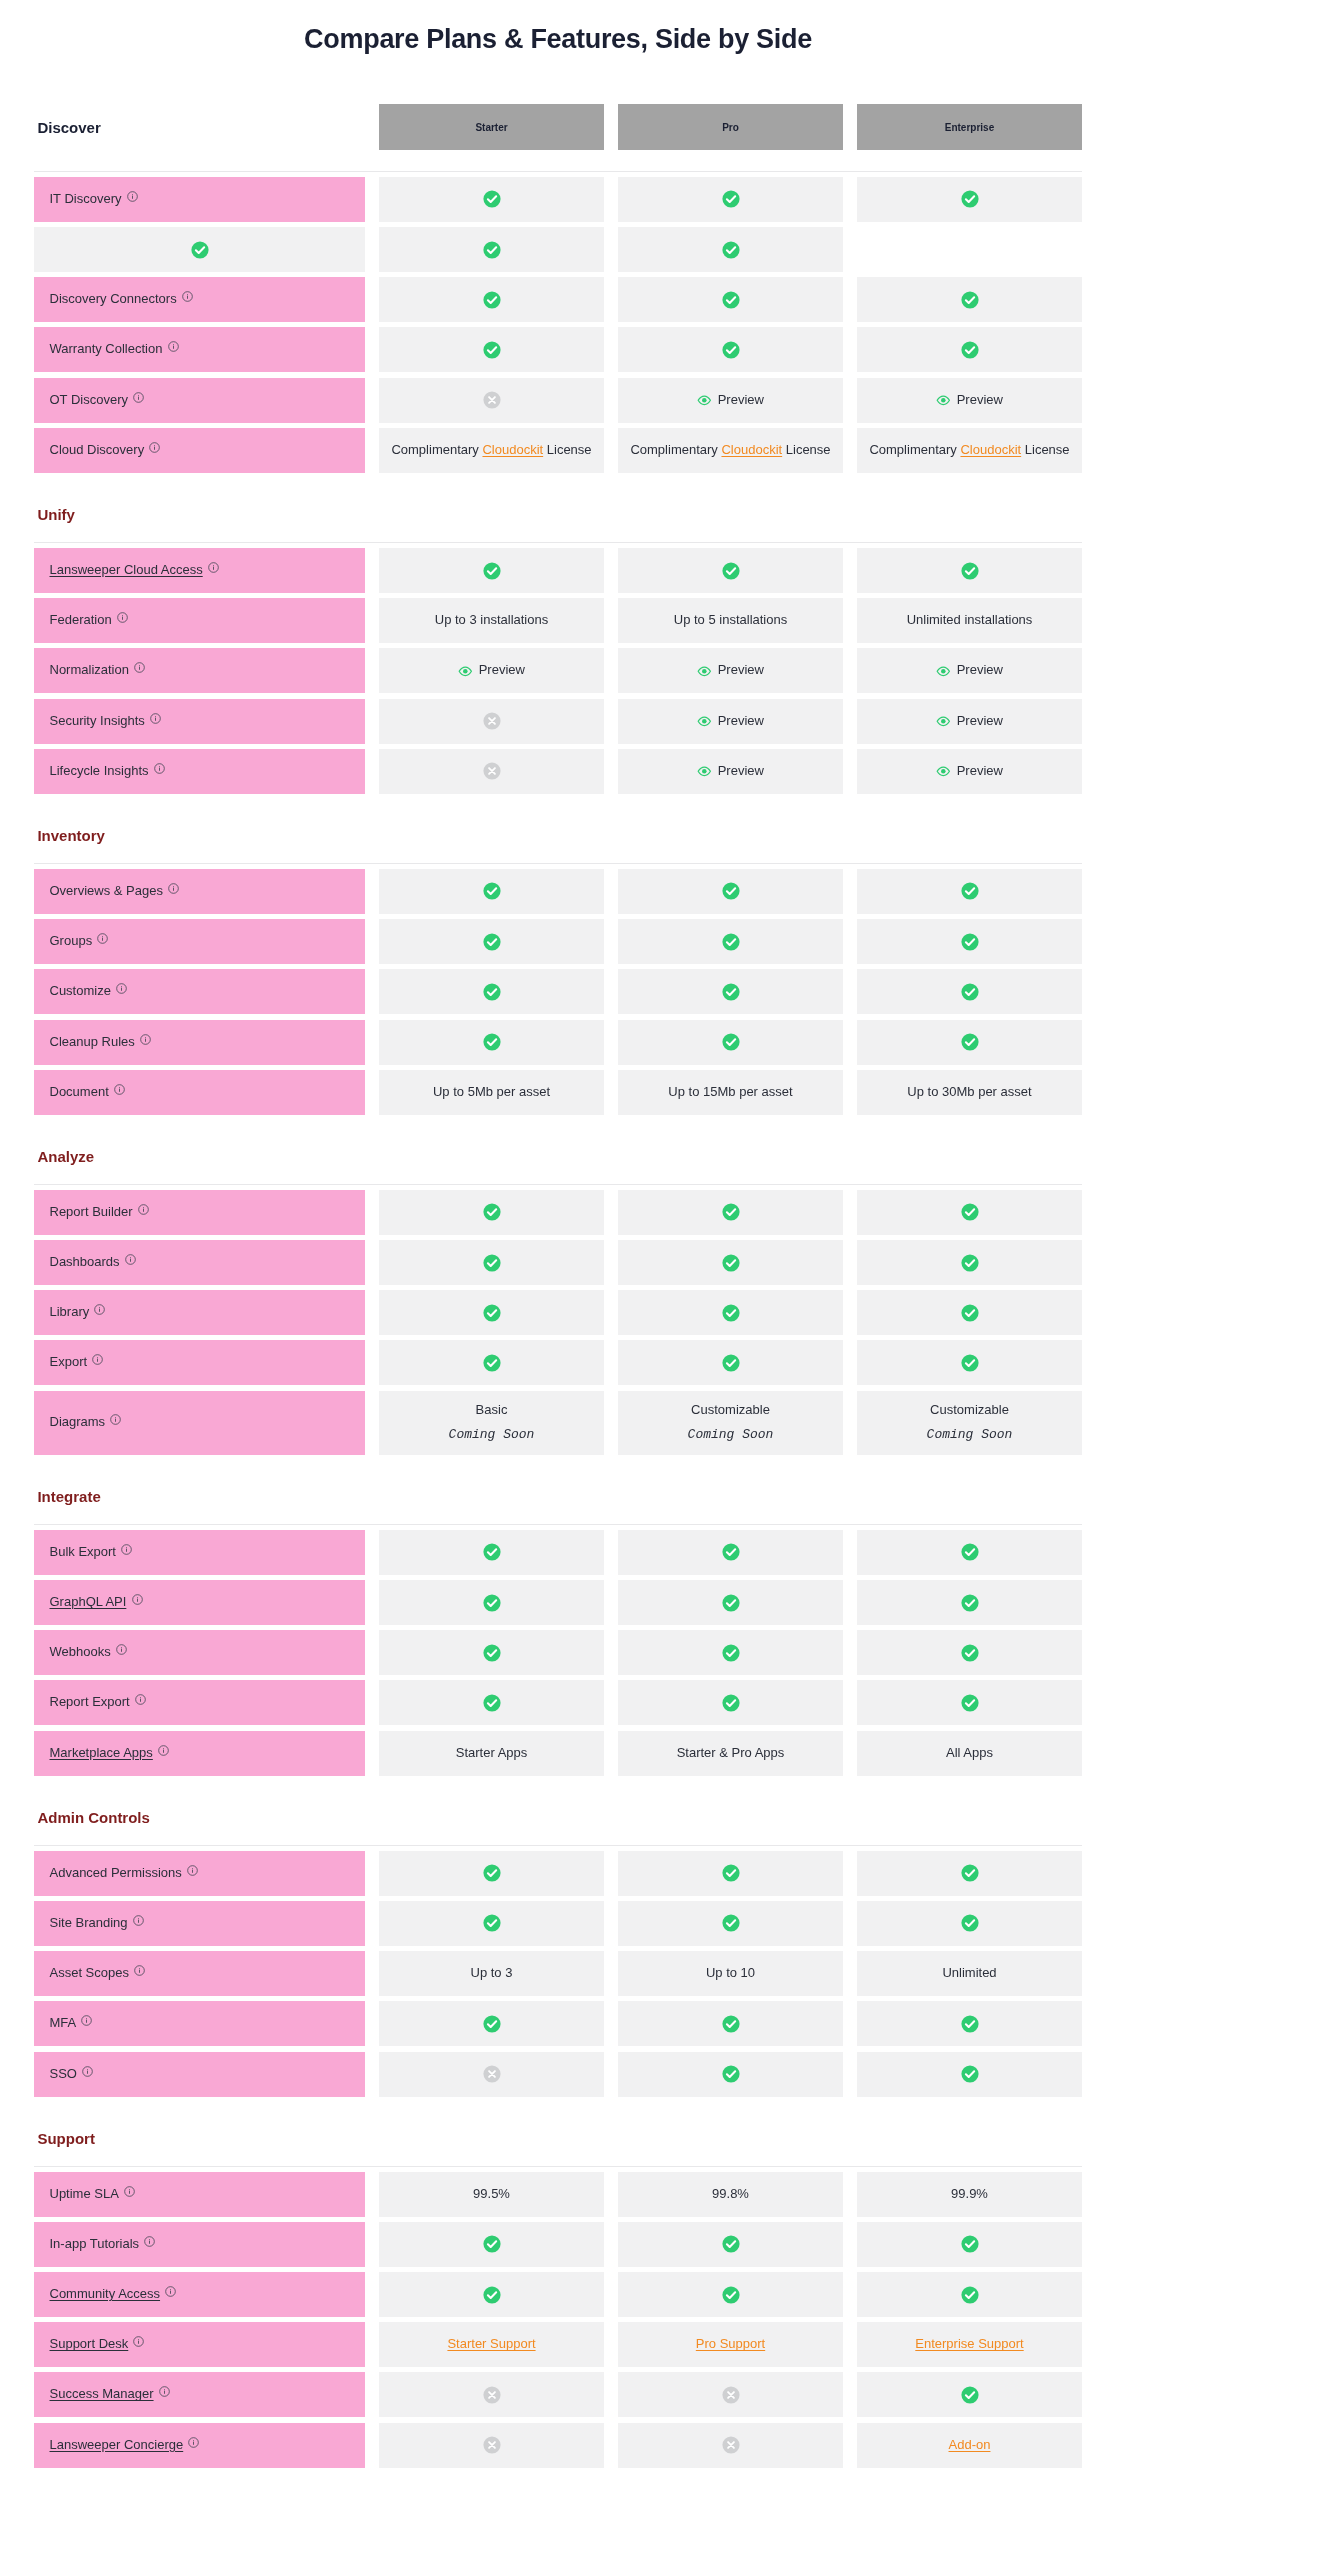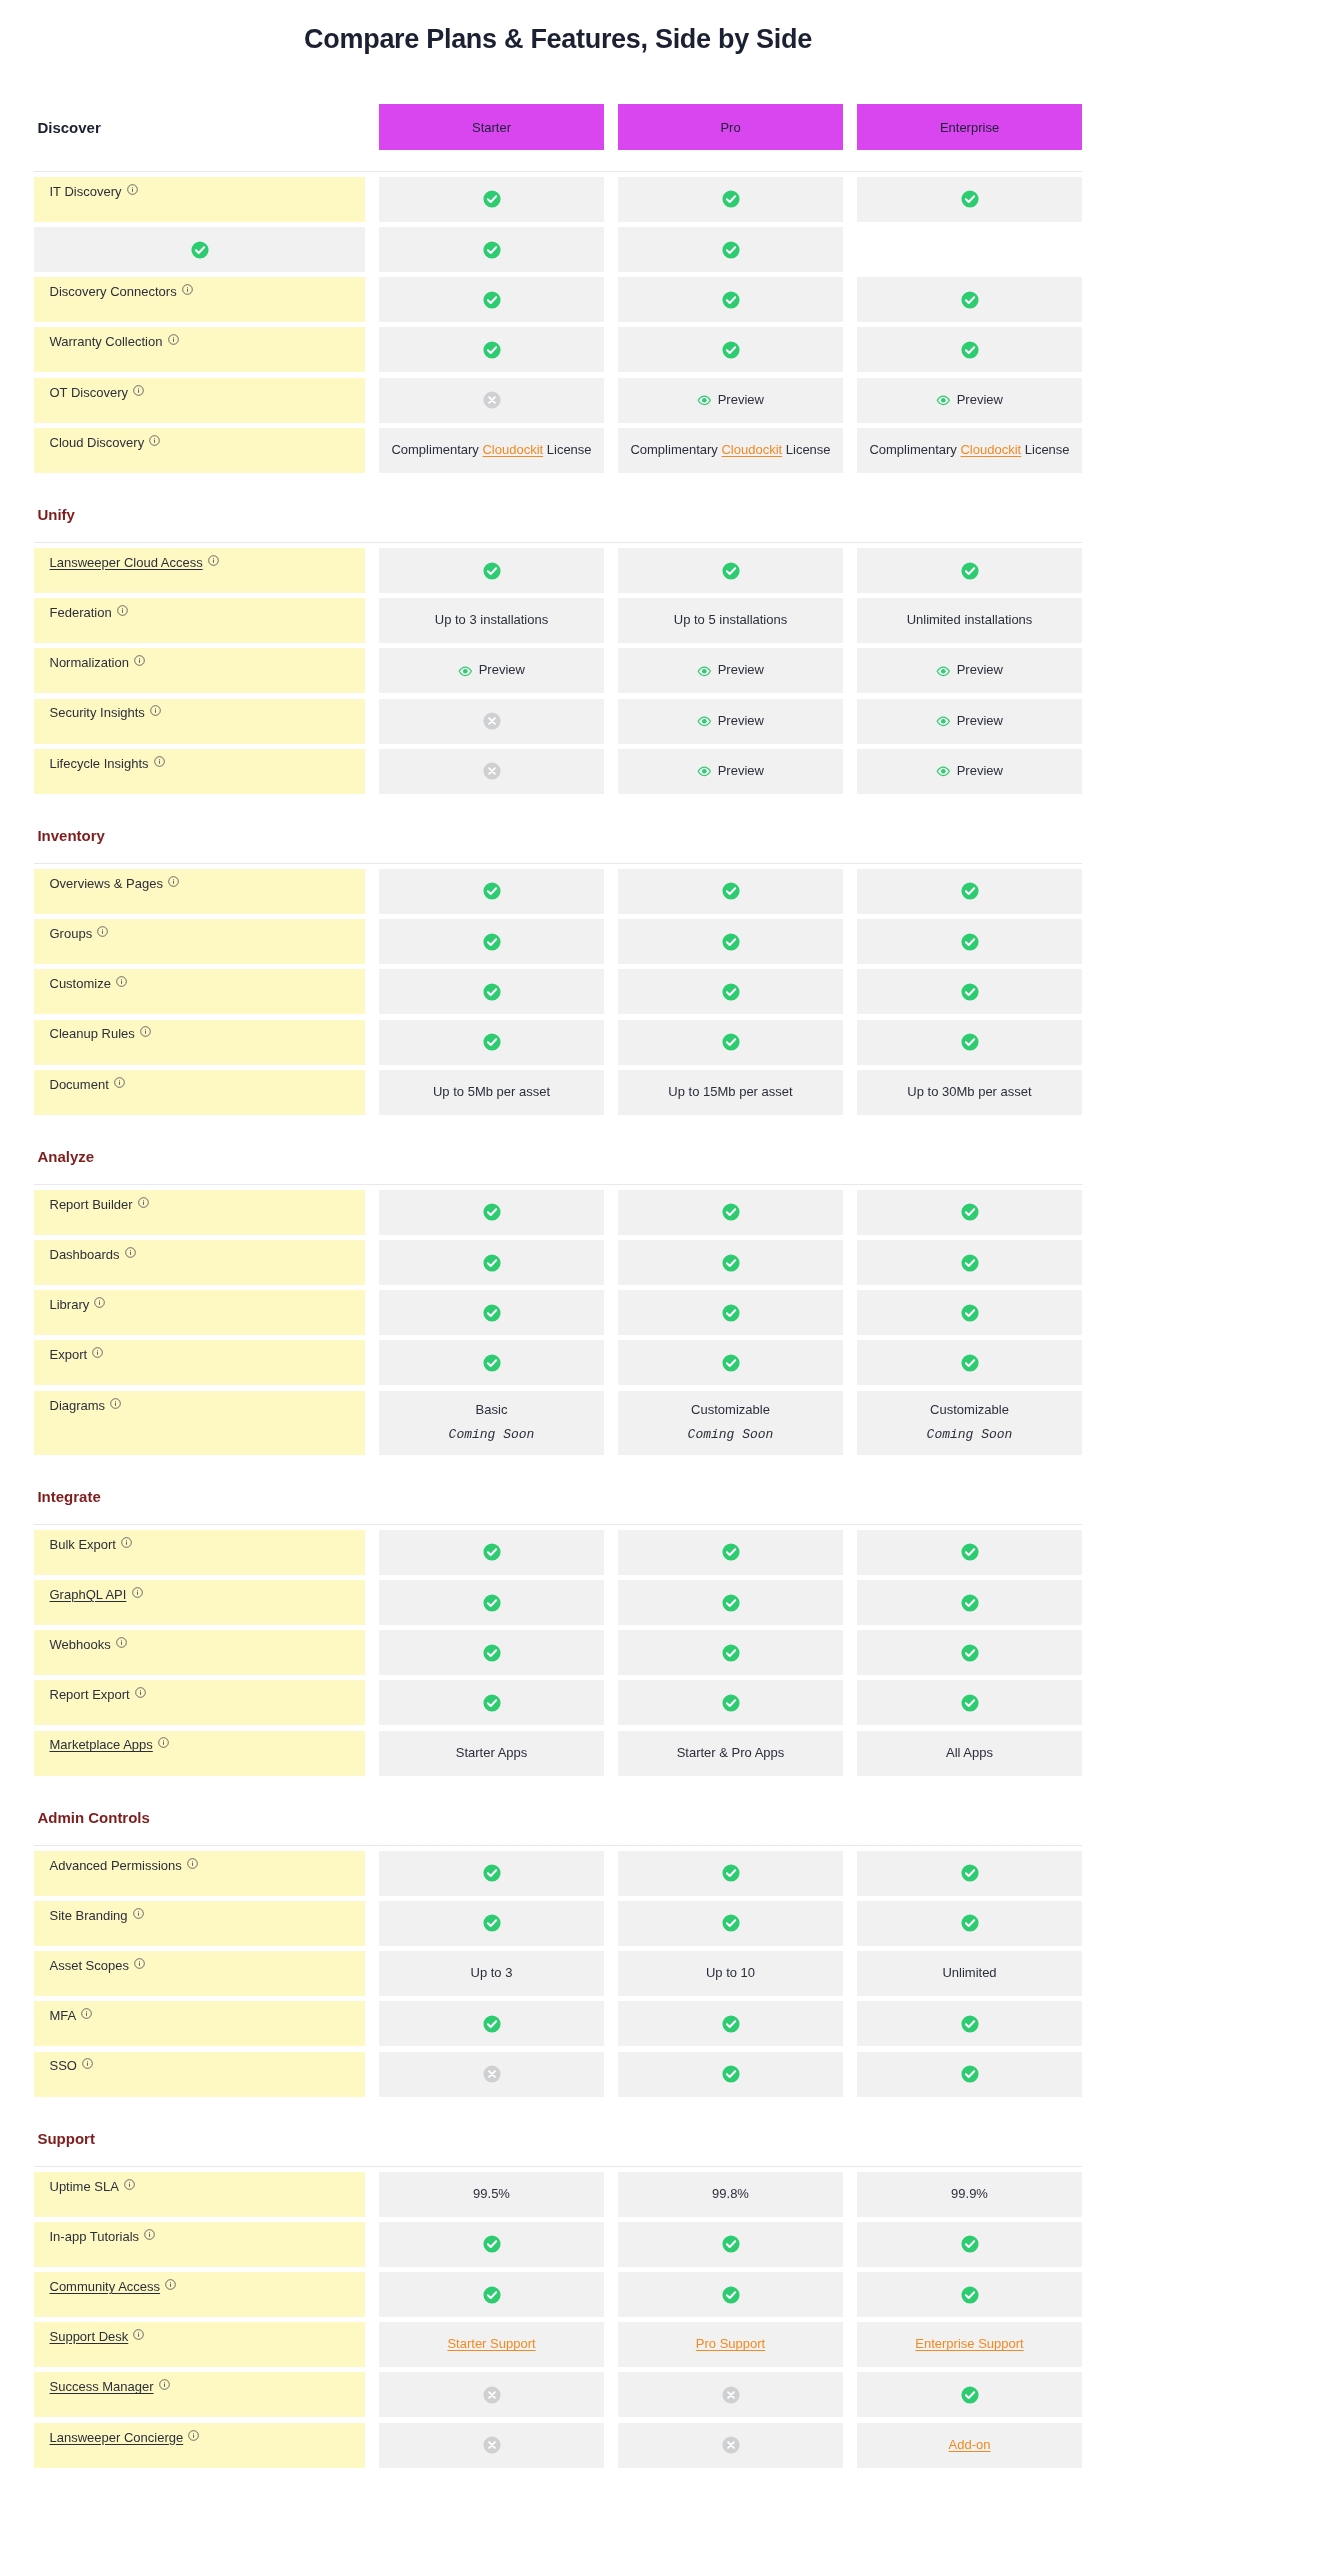--- a/index.html
+++ b/index.html
@@ -42,27 +42,27 @@
   }
   .section-name-head {
     display: flex;
     align-items: center;
     font-size: 15px;
     font-weight: bold;
     color: #1b2033;
     padding-left: 3.4px;
   }
   .plan-head {
-    background: #d946ef;
+    background: #a3a3a3;
     height: 46px;
     display: flex;
     align-items: center;
     justify-content: center;
-    font-size: 13px;
-    font-weight: normal;
+    font-size: 10px;
+    font-weight: bold;
     color: #1b2033;
   }
 
   
   .section-heading {
     font-size: 15px;
     font-weight: bold;
     color: #7f1d1d;
     padding: 33px 0 19px 3.4px;
   }
@@ -74,24 +74,24 @@
 
   .section-block { margin-top: 0; }
 
   
   .feature-row {
     margin-top: 5.2px;
   }
   .feature-row:first-child { margin-top: 10.3px; }
 
   .cell-label {
-    background: #fef9c3;
+    background: #f9a8d4;
     min-height: 45px;
     display: flex;
-    align-items: flex-start;
+    align-items: center;
     padding: 6.9px 12px 6.9px 15.5px;
     font-size: 13px;
     color: #2b2f3a;
     line-height: 1.3;
   }
   .cell-value {
     background: #f1f1f2;
     min-height: 45px;
     display: flex;
     flex-direction: column;

